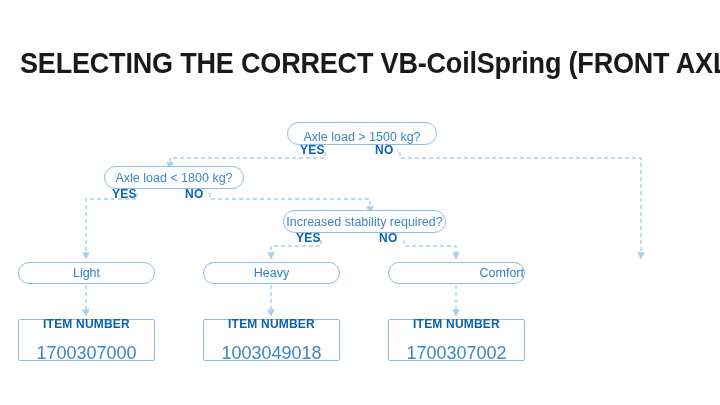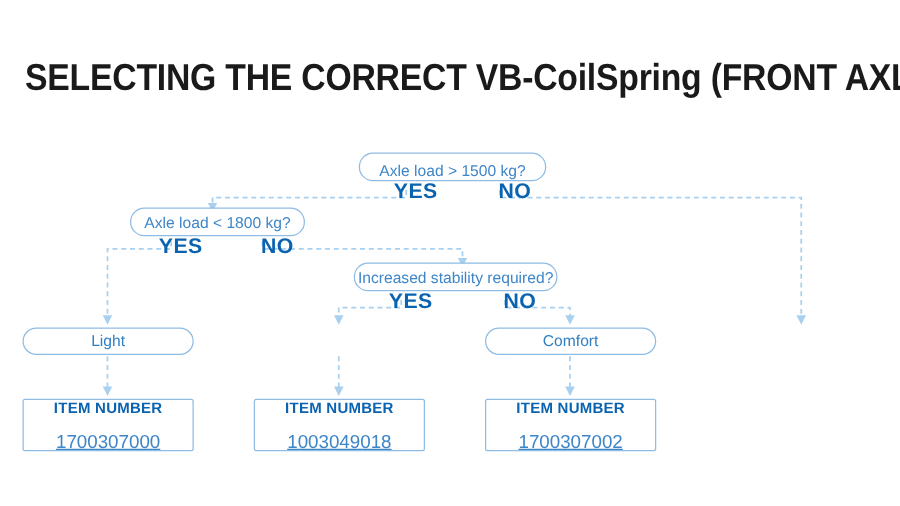--- a/index.html
+++ b/index.html
@@ -72,33 +72,32 @@
     justify-content: center;
     gap: 12px;
   }
   .item-title {
     font-size: 12px;
     font-weight: bold;
     color: #0a63b0;
     letter-spacing: 0.2px;
   }
   .item-value {
-    font-size: 15px;
+    font-size: 18px;
     color: #3f86c8;
-    text-decoration: underline;
   }
 
   
   .branch-label {
     position: absolute;
-    font-size: 17px;
+    font-size: 12px;
     font-weight: bold;
     color: #0a63b0;
     letter-spacing: 0.3px;
-    text-align: right;
+    text-align: left;
     white-space: nowrap;
   }
 </style>
 </head>
 <body>
 
 <div id="page">
 
   <div id="title">SELECTING THE CORRECT VB-CoilSpring (FRONT AXLE)</div>
 
@@ -143,21 +142,24 @@
 
   <div class="node decision" style="left:283px; top:210px; width:163px;text-align:right;">
     <span>Increased stability required?</span>
   </div>
   <div class="branch-label" style="left:296px; top:231px; width:50px;">YES</div>
   <div class="branch-label" style="left:379px; top:231px; width:50px;">NO</div>
 
   <div class="node result" style="left:18px; top:262px; width:137px; border-radius:11px;text-align:right;">
     <span>Light</span>
   </div>
-  <div class="node result" style="left:388px; top:262px; width:137px; border-radius:11px;">
+  <div class="node result" style="left:203px; top:262px; width:137px; border-radius:11px;">
+    <span>Heavy</span>
+  </div>
+  <div class="node result" style="left:388px; top:262px; width:137px; border-radius:11px;justify-content:flex-end;">
     <span>Comfort</span>
   </div>
 
   <div class="node item-box" style="left:18px; top:319px; width:137px;">
     <span class="item-title">ITEM NUMBER</span>
     <span class="item-value">1700307000</span>
   </div>
   <div class="node item-box" style="left:203px; top:319px; width:137px;">
     <span class="item-title">ITEM NUMBER</span>
     <span class="item-value">1003049018</span>

